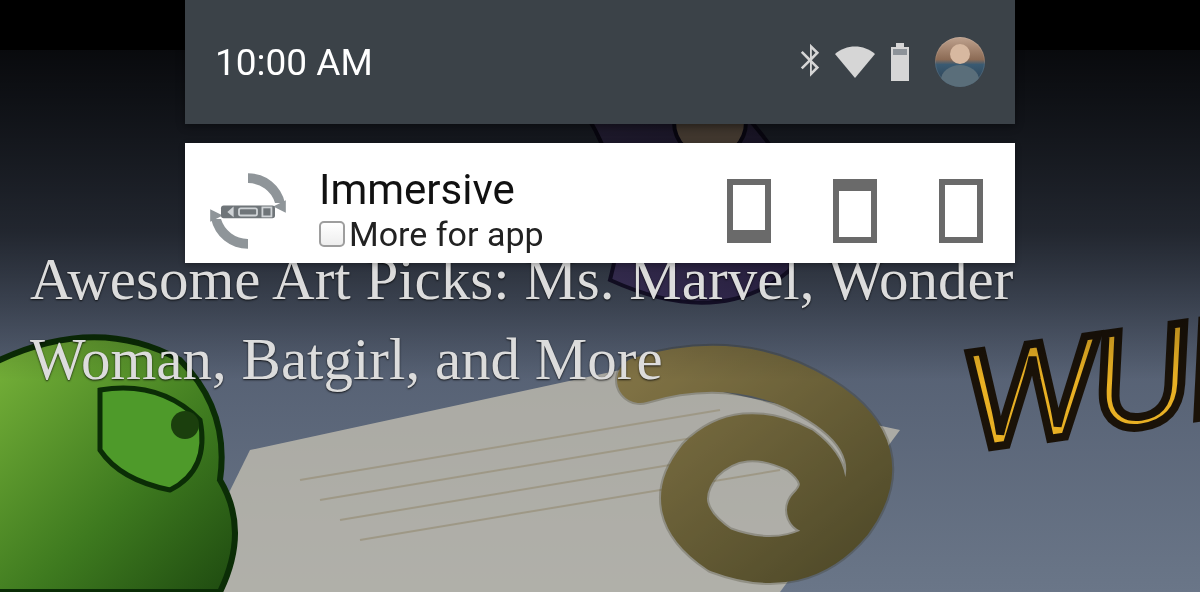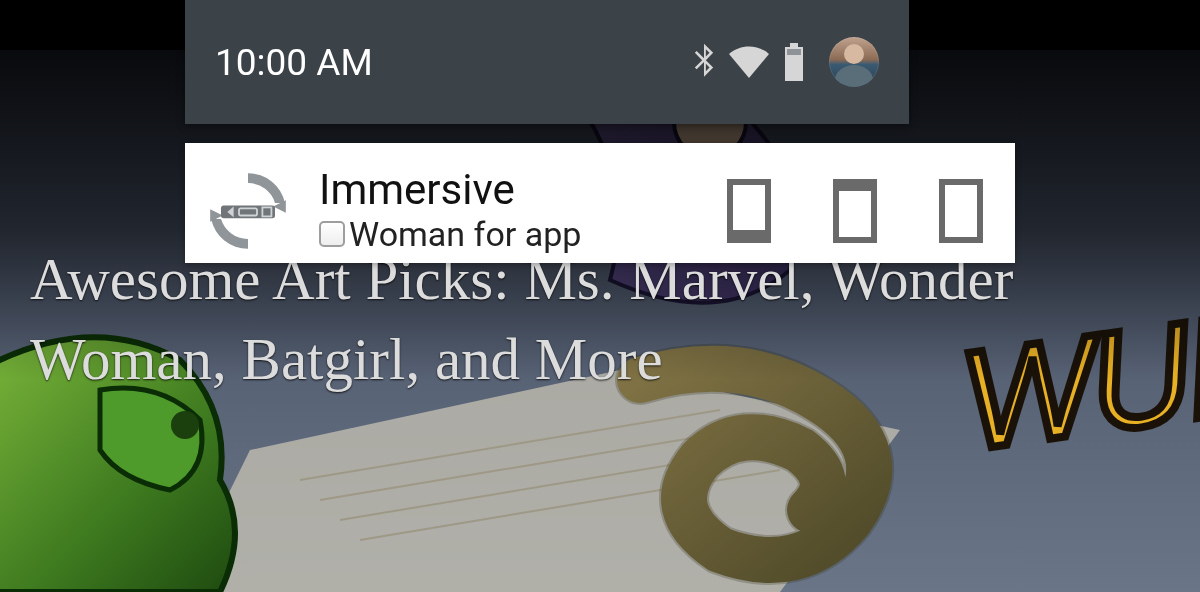--- a/index.html
+++ b/index.html
@@ -78,21 +78,21 @@
       line-height: 1.35;
       text-shadow: 0 1px 2px rgba(0,0,0,0.8);
       font-weight: 400;
     }
     
     
     .shade-header {
       position: absolute;
       top: 0;
       left: 185px;
-      width: 724px;
+      width: 830px;
       height: 124px;
       background: #3b4248;
       z-index: 10;
       box-shadow: 0 2px 8px rgba(0,0,0,0.4);
     }
     
     .shade-content {
       display: flex;
       align-items: center;
       justify-content: space-between;
@@ -347,21 +347,21 @@
       <rect x="20" y="44" width="60" height="14" rx="3" fill="#6f7579"></rect>
       <polygon points="27,51 34,45 34,57" fill="#cfd3d6"></polygon>
       <rect x="40" y="47" width="20" height="8" rx="2" fill="none" stroke="#cfd3d6" stroke-width="2"></rect>
       <rect x="66" y="46" width="10" height="10" fill="none" stroke="#cfd3d6" stroke-width="2"></rect>
     </svg>
   </div>
   <div class="notif-body">
     <div class="notif-title">Immersive</div>
     <div class="notif-subline">
       <span class="checkbox"></span>
-      <span class="notif-sublabel">Woman for app</span>
+      <span class="notif-sublabel">More for app</span>
     </div>
   </div>
   <div class="mode-buttons">
     <div class="mode-btn mode-navbar-only">
       <div class="mode-rect"></div>
     </div>
     <div class="mode-btn mode-status-only">
       <div class="mode-rect"></div>
     </div>
     <div class="mode-btn mode-full">

